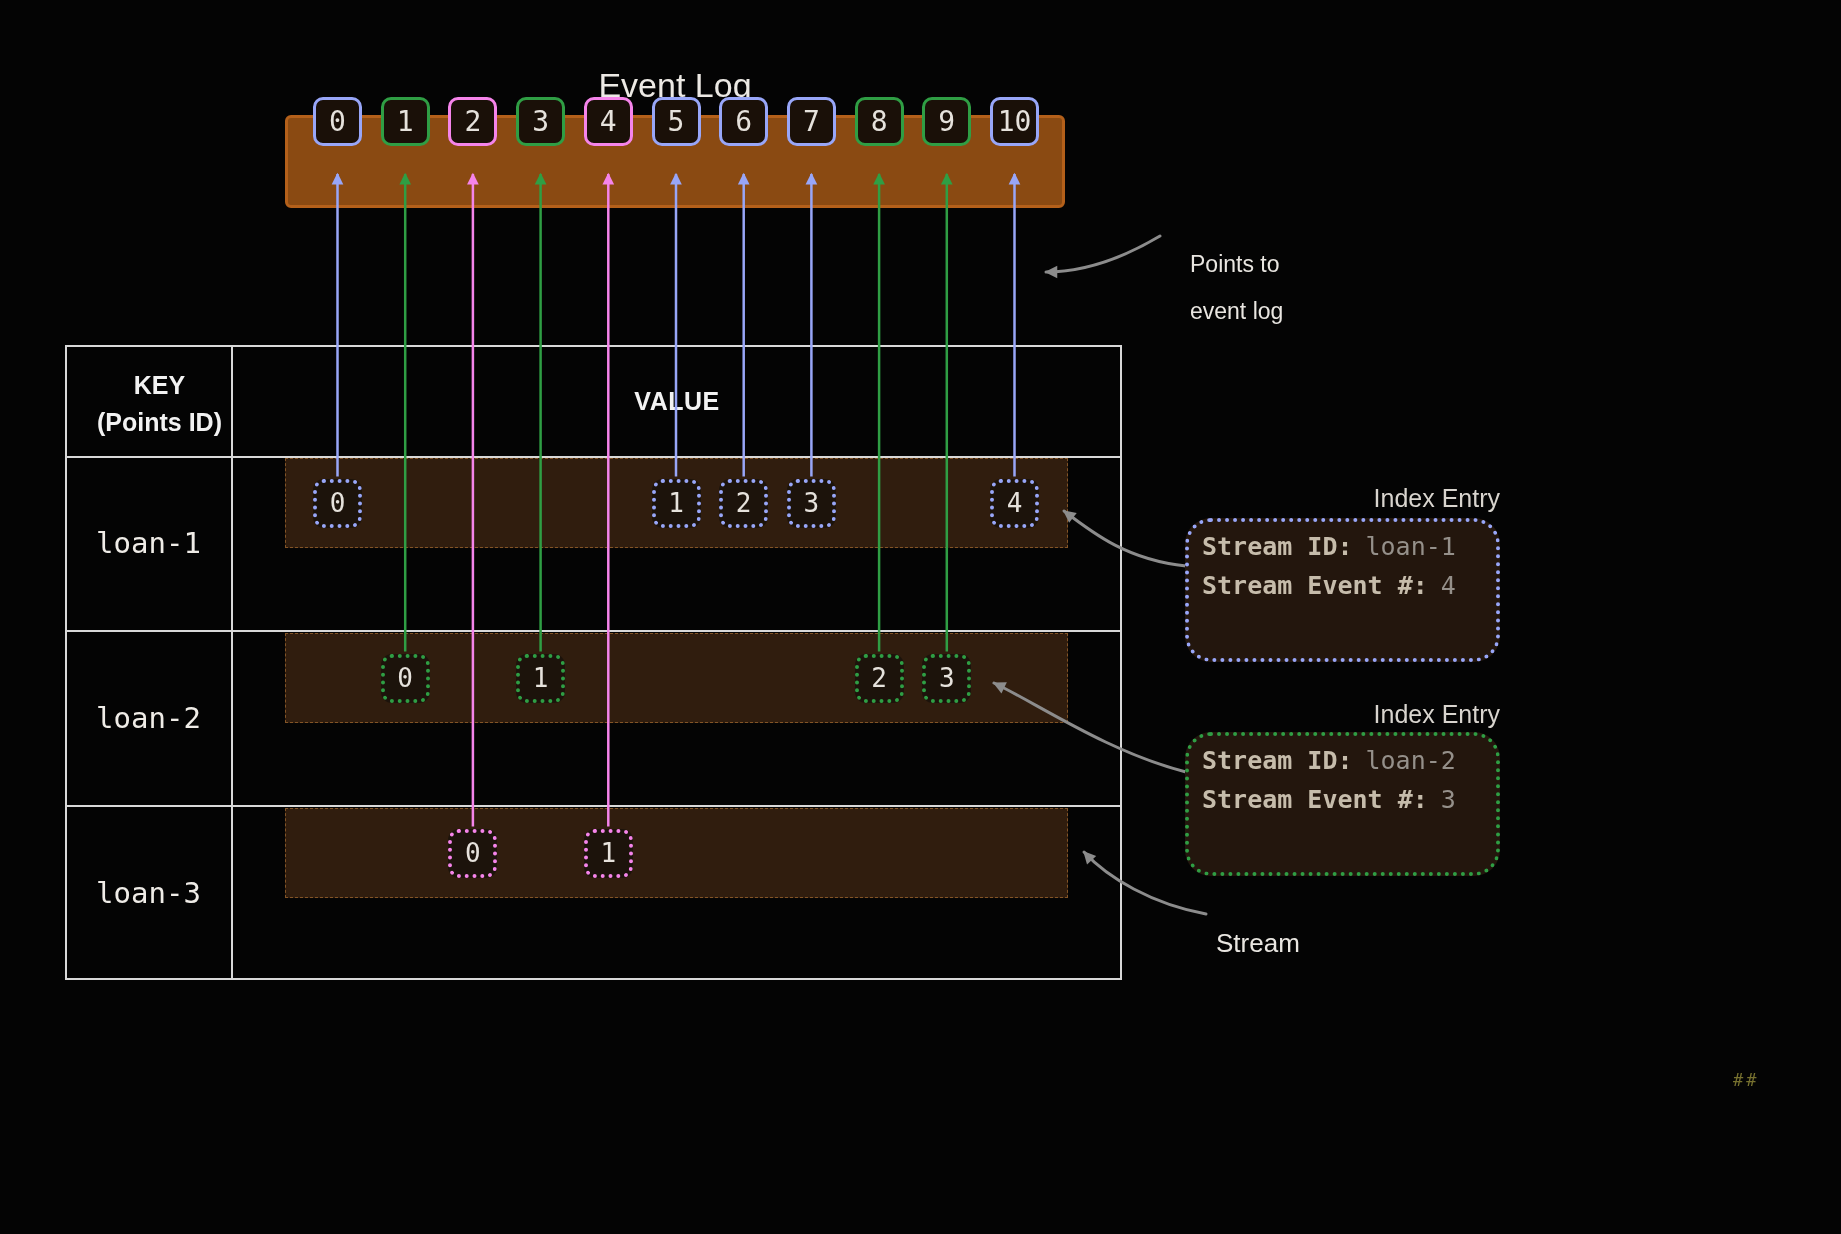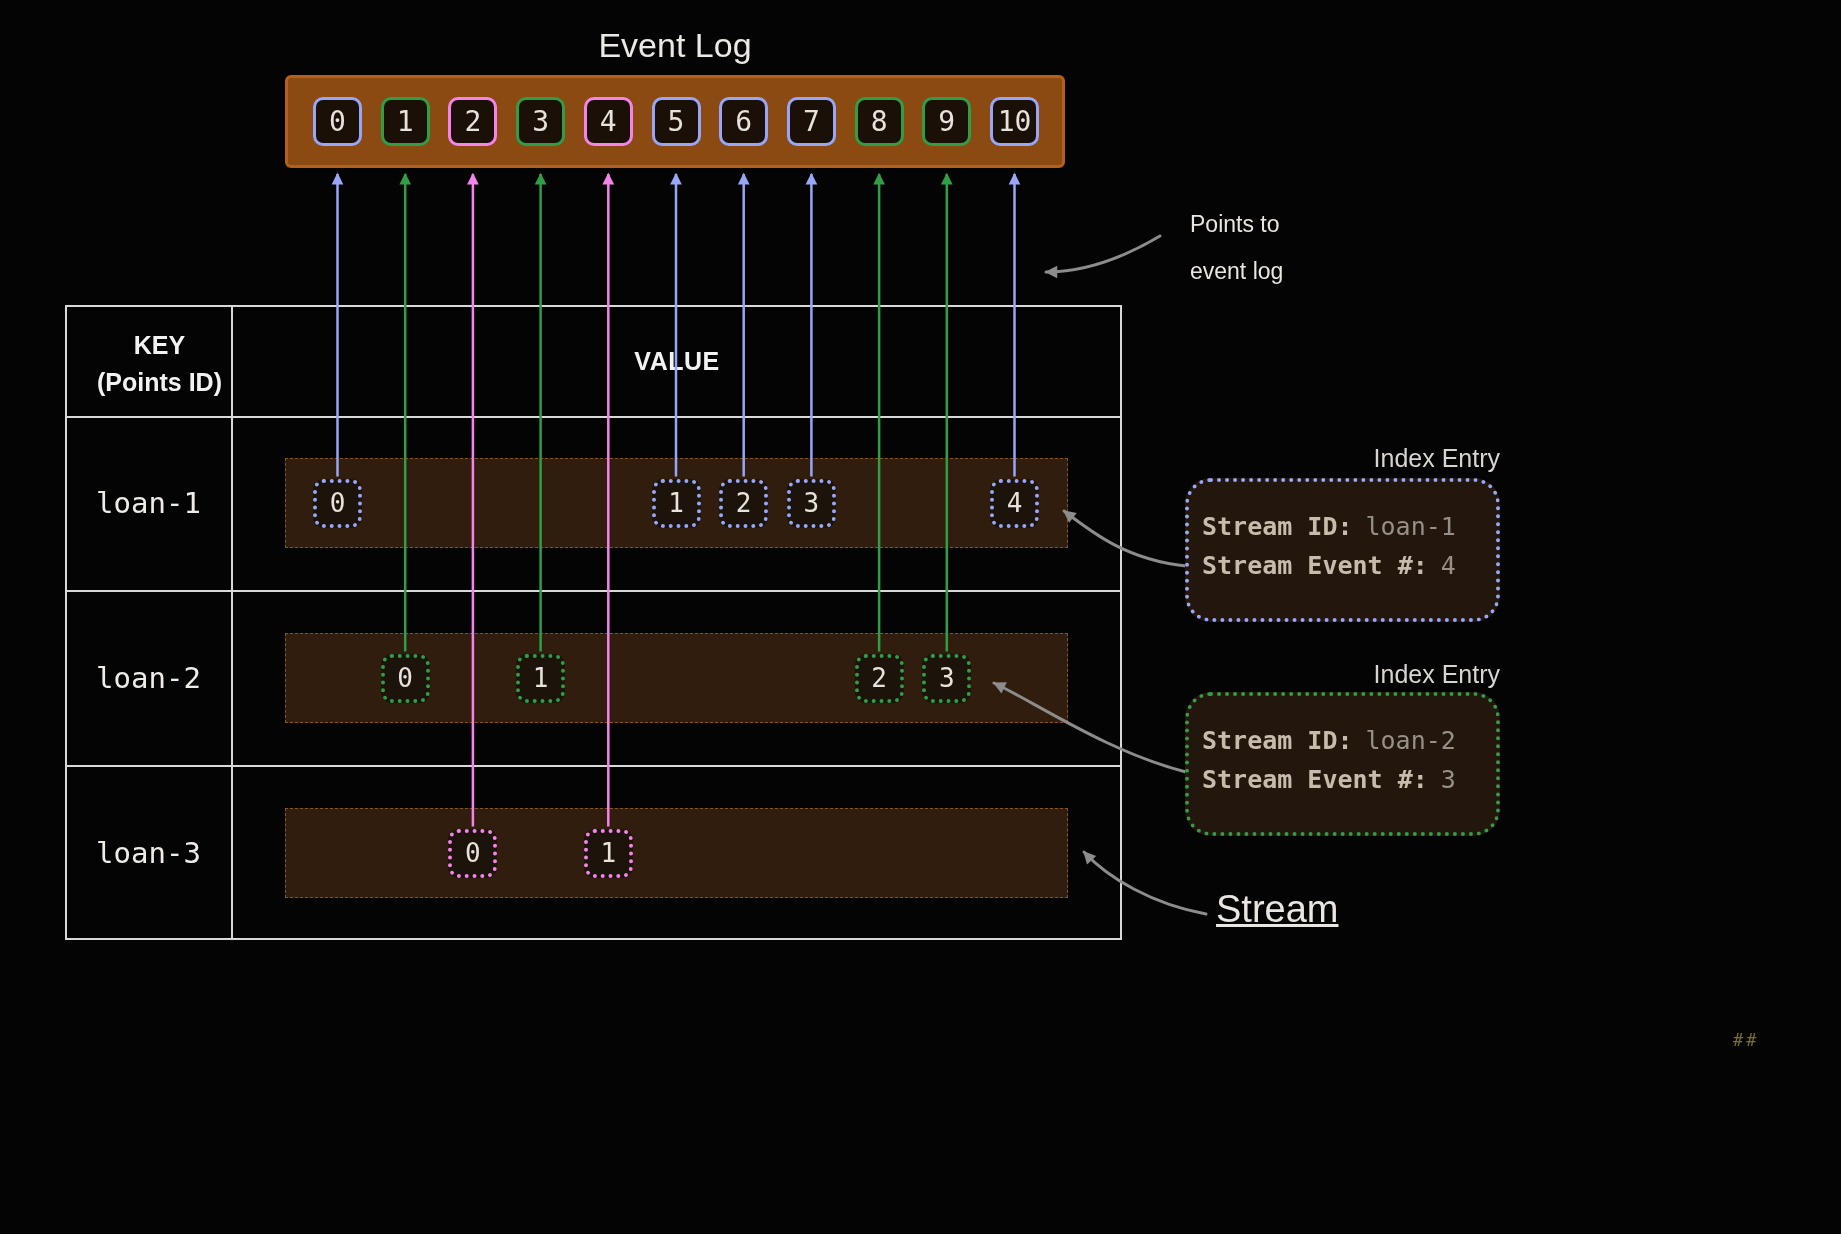--- a/index.html
+++ b/index.html
@@ -2,21 +2,21 @@
 <html><head>
 <meta charset="utf-8">
 <style>
   * { margin:0; padding:0; box-sizing:border-box; }
   html,body { background:#000; }
   #canvas {
     position:relative; width:1841px; height:1234px;
     background:#040404; overflow:hidden;
     font-family:"Liberation Sans", sans-serif;
   }
-  .abs { position:absolute; }
+  .abs { position:absolute;margin-top:40px; }
 
   
   .table-outline { left:65px; top:305px; width:1057px; height:635px; border:2px solid #d8d8d8; z-index:1; }
   .v-div { left:231px; top:305px; width:2px; height:635px; background:#d8d8d8; z-index:1; }
   .h-line { left:65px; width:1057px; height:2px; background:#d8d8d8; z-index:1; }
   .key-header { left:65px; top:327px; width:189px; text-align:center; font-weight:bold;
     font-size:25px; color:#f2f2f2; line-height:37px; z-index:1; }
   .value-header { left:232px; top:347px; width:890px; text-align:center; font-weight:bold;
     font-size:25px; color:#f2f2f2; letter-spacing:0.5px; z-index:1; }
   .row-label { left:65px; width:167px; text-align:center;
@@ -40,26 +40,26 @@
   .log-cell, .stream-cell { position:absolute; width:49px; height:49px;
     display:flex; align-items:center; justify-content:center;
     font-family:"DejaVu Sans Mono", monospace; color:#e6e2dc; }
   .log-cell { border:3px solid #888; border-radius:10px; background:#1a1008; font-size:28px; }
   .stream-cell { border:4px dotted #888; border-radius:11px; background:#1c130b; font-size:26px; }
 
   
   .points-label { left:1190px; top:201px; font-size:23px; line-height:47px; color:#e9e6e1; z-index:5; }
   .entry-title { left:1185px; width:315px; text-align:right; font-size:25px; color:#d8d4ce; z-index:5; }
   .entry-box { left:1185px; width:315px; height:144px; background:#23160d;
-    border:4px dotted #888; border-radius:26px; padding:25px 0 0 13px;
+    border:4px dotted #888; border-radius:26px; padding:5px 0 0 13px;
     font-family:"DejaVu Sans Mono", monospace; font-size:25px; line-height:39px;
     white-space:nowrap; z-index:5; }
   .e-label { font-weight:bold; color:#c6bcab; margin-right:13px; }
   .e-val { color:#95908a; }
-  .stream-ann { left:1216px; top:888px; font-size:38px; color:#e9e6e1; z-index:5;text-decoration:underline; }
+  .stream-ann { left:1216px; top:888px; font-size:26px; color:#e9e6e1; z-index:5; }
   .watermark { left:1733px; top:1030px; font-family:"DejaVu Sans Mono", monospace;
     font-size:17px; color:#77712f; letter-spacing:3px; z-index:5; }
 </style>
 </head>
 <body>
 
 <div id="canvas">
 
   <div class="abs table-outline"></div>
   <div class="abs v-div"></div>

